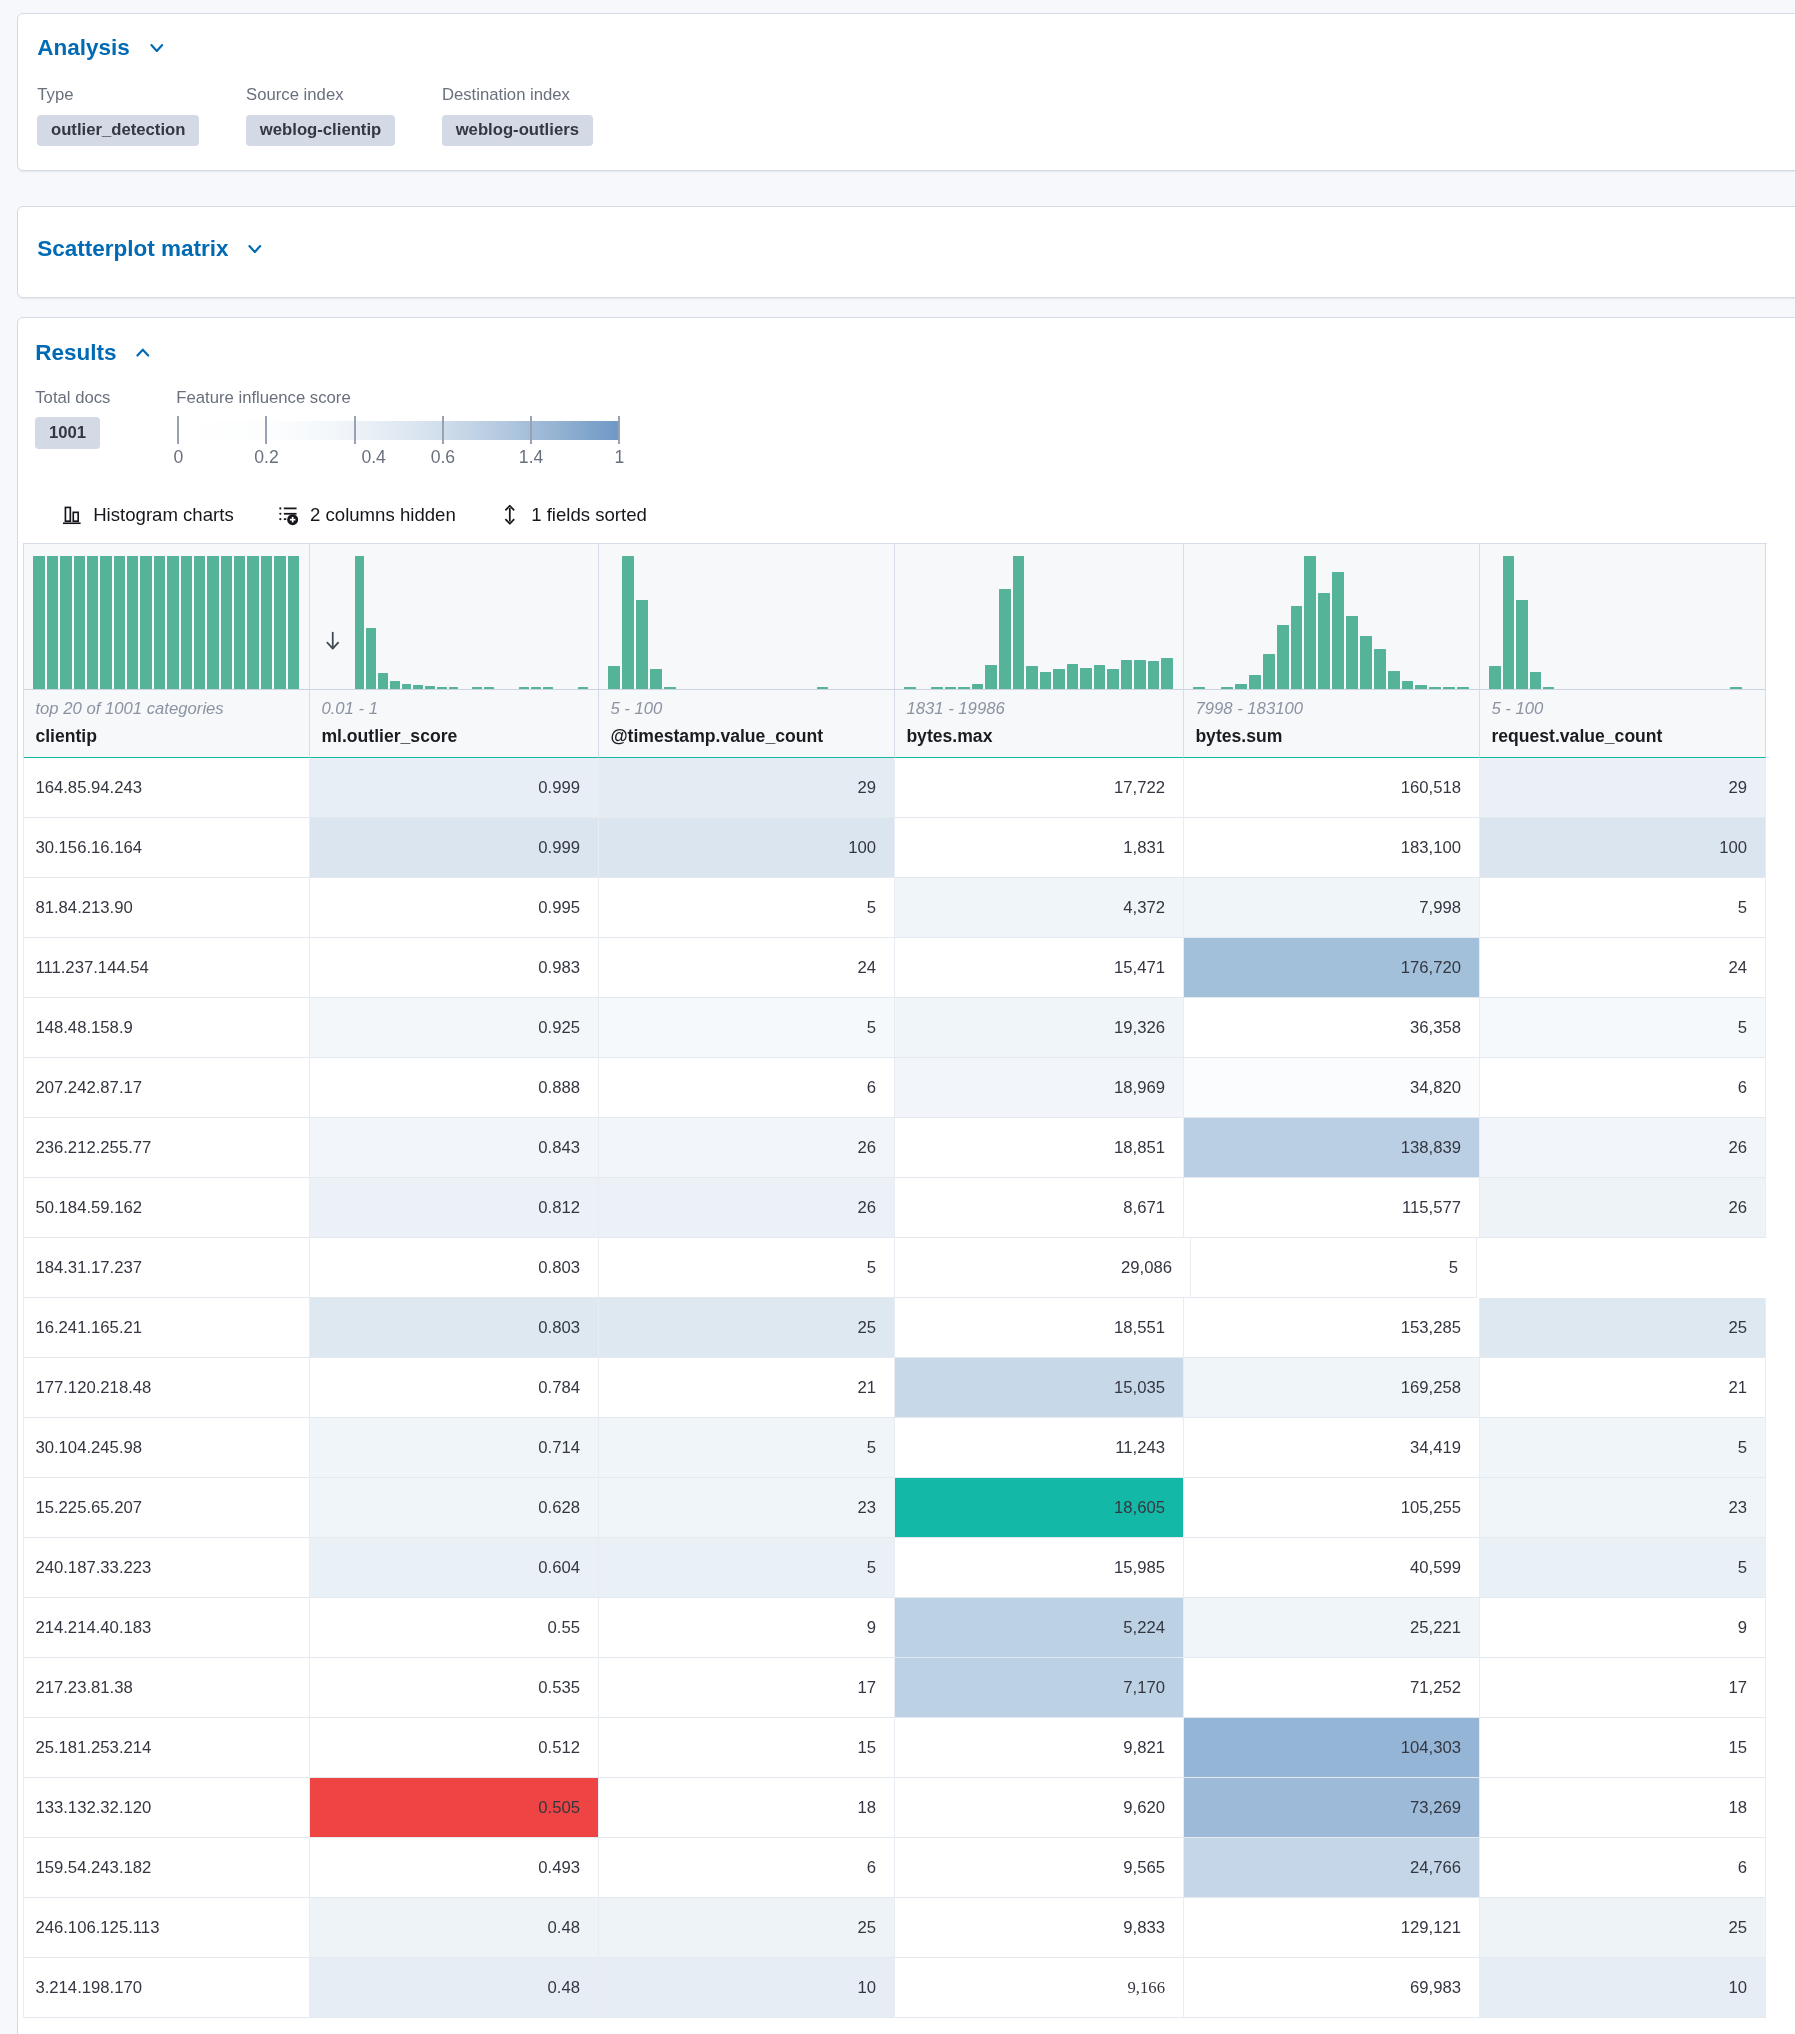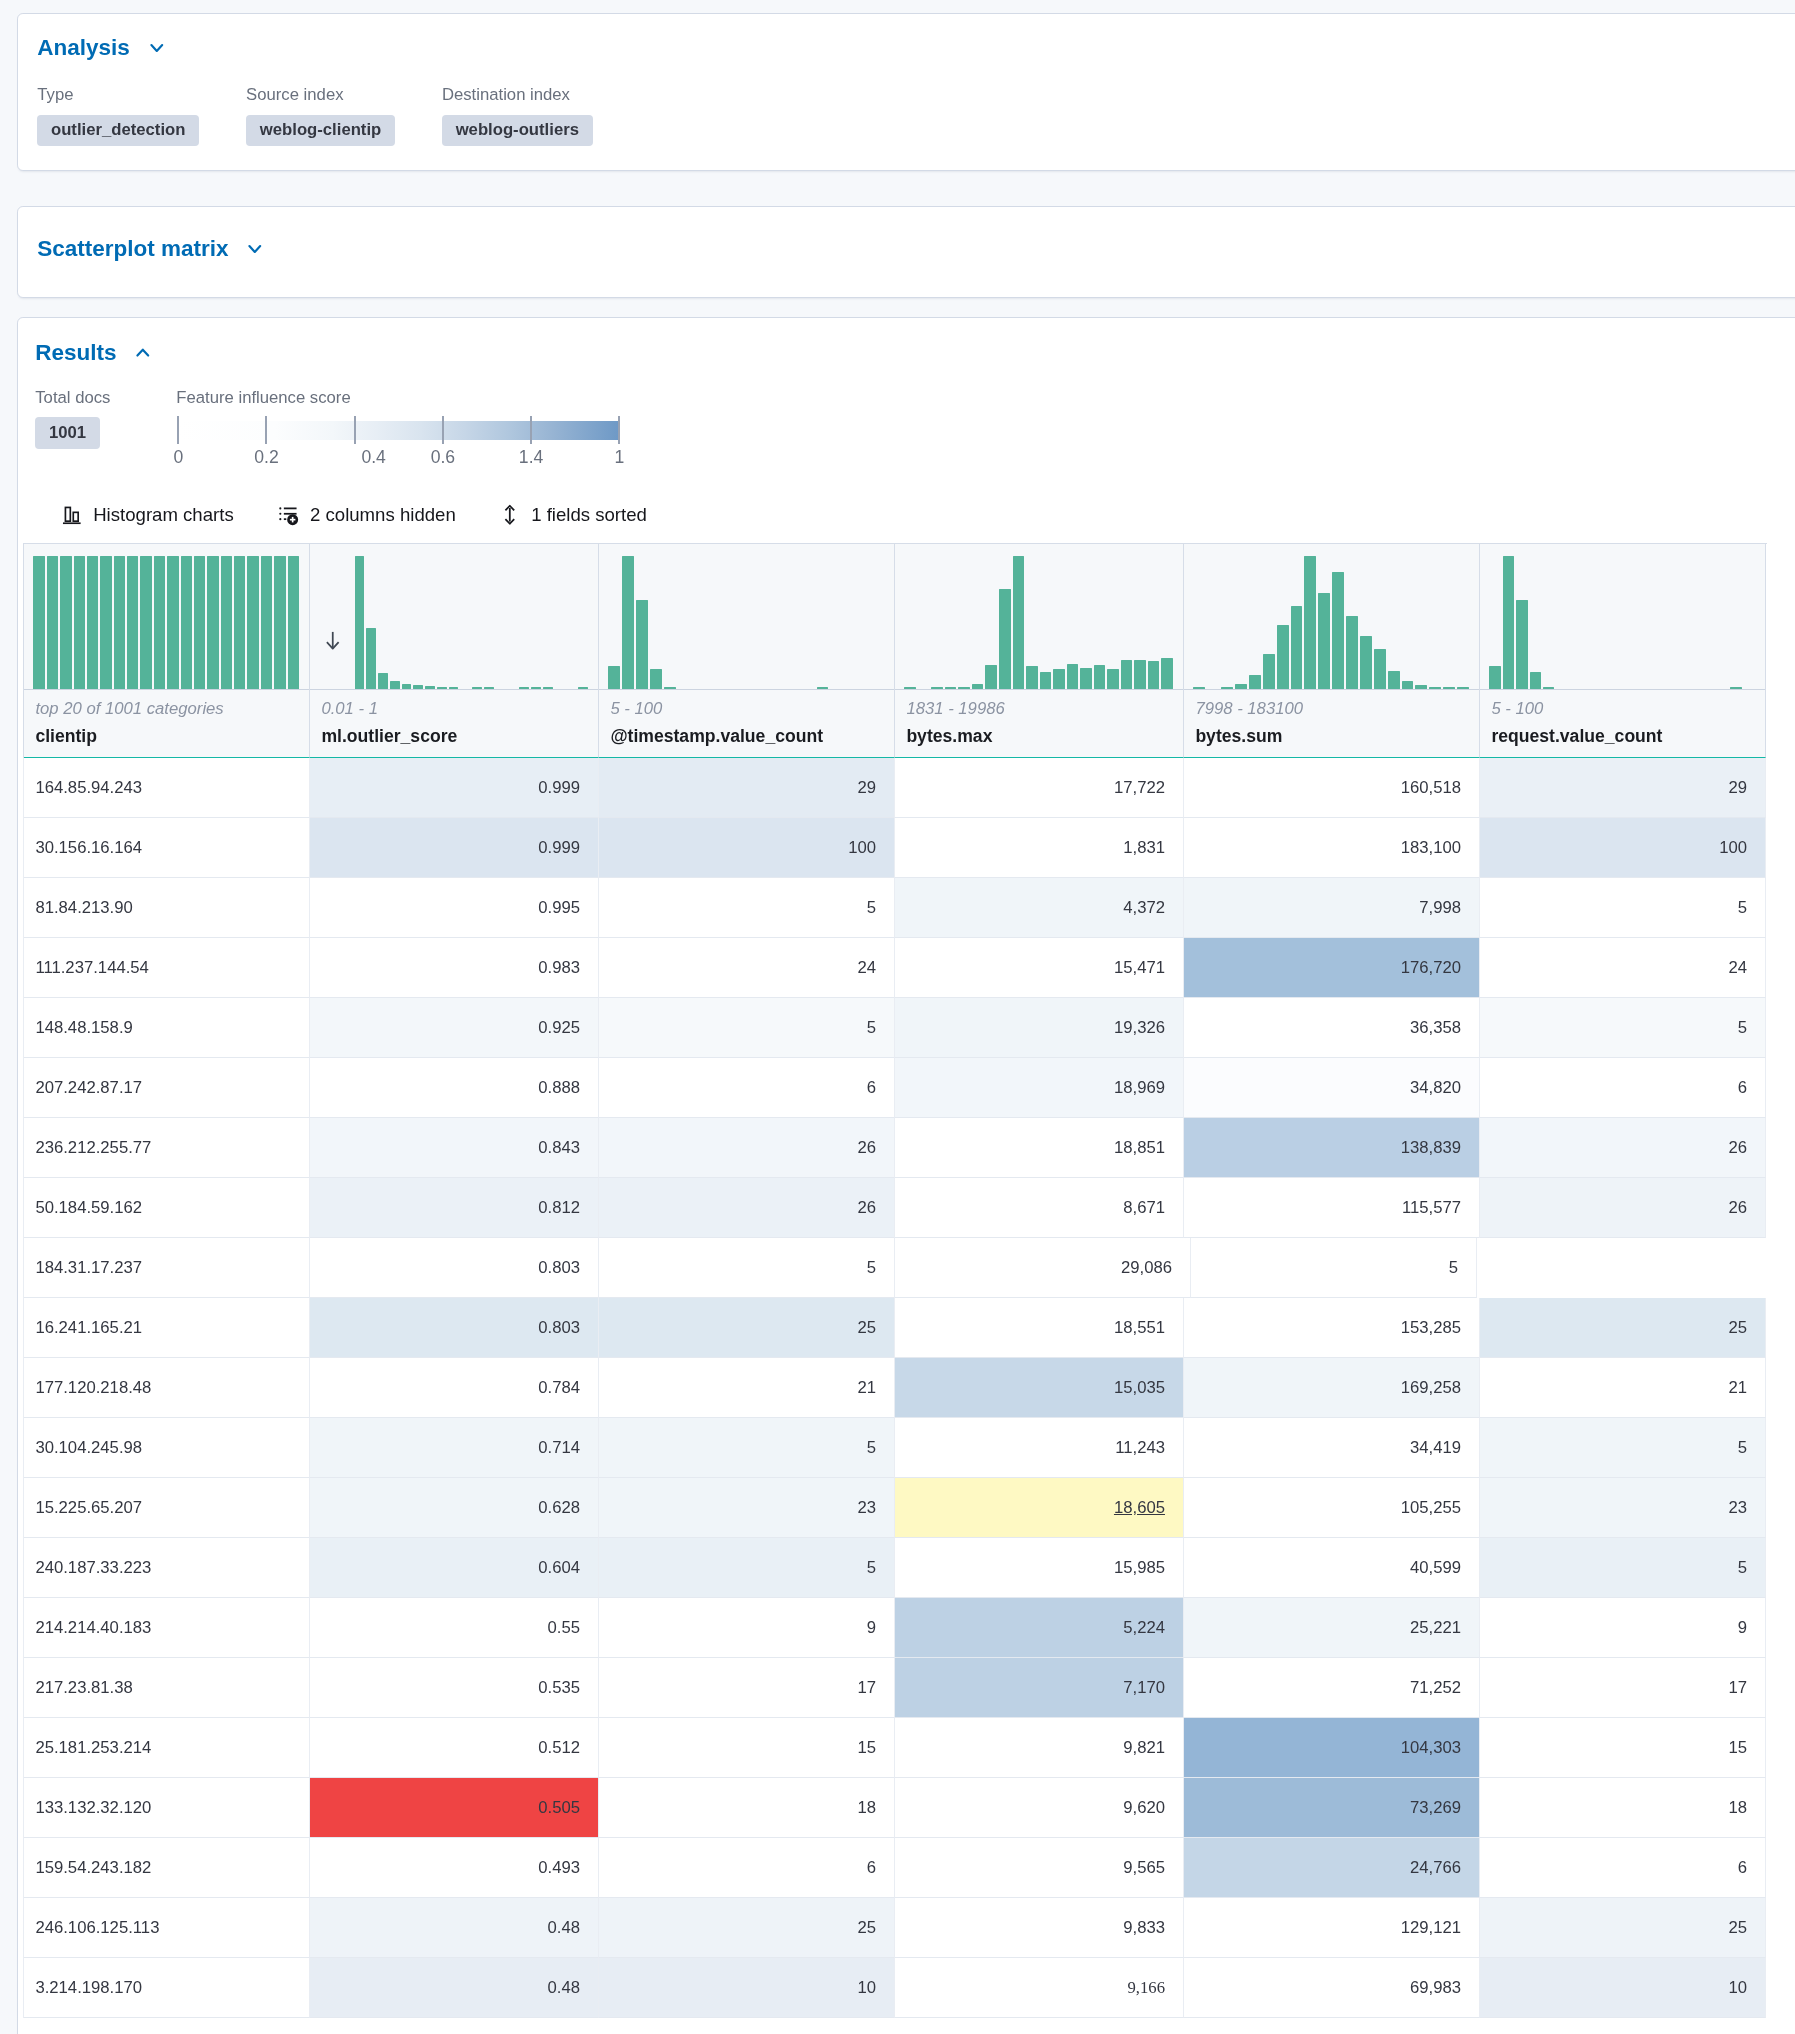--- a/index.html
+++ b/index.html
@@ -451,21 +451,21 @@
           <div class="cell num" style="width: 289px; background: rgb(240, 245, 249);">0.714</div>
           <div class="cell num" style="width: 296px; background: rgb(240, 245, 249);">5</div>
           <div class="cell num" style="width: 289px; background: rgb(255, 255, 255);">11,243</div>
           <div class="cell num" style="width: 296px; background: rgb(255, 255, 255);">34,419</div>
           <div class="cell num" style="width: 286px; background: rgb(240, 245, 249);">5</div>
         </div>
         <div class="grid-row">
           <div class="cell" style="width: 286px; background: rgb(255, 255, 255);">15.225.65.207</div>
           <div class="cell num" style="width: 289px; background: rgb(240, 245, 249); text-align: right;">0.628</div>
           <div class="cell num" style="width: 296px; background: rgb(240, 245, 249);">23</div>
-          <div class="cell num" style="width: 289px; background: #fef9c3; text-decoration: underline;">18,605</div>
+          <div class="cell num" style="width: 289px; background: #14b8a6;">18,605</div>
           <div class="cell num" style="width: 296px; background: rgb(255, 255, 255);">105,255</div>
           <div class="cell num" style="width: 286px; background: rgb(240, 245, 249);">23</div>
         </div>
         <div class="grid-row">
           <div class="cell" style="width: 286px; background: rgb(255, 255, 255);">240.187.33.223</div>
           <div class="cell num" style="width: 289px; background: rgb(233, 240, 246);">0.604</div>
           <div class="cell num" style="width: 296px; background: rgb(233, 240, 246);">5</div>
           <div class="cell num" style="width: 289px; background: rgb(255, 255, 255);">15,985</div>
           <div class="cell num" style="width: 296px; background: rgb(255, 255, 255);">40,599</div>
           <div class="cell num" style="width: 286px; background: rgb(233, 240, 246);">5</div>

